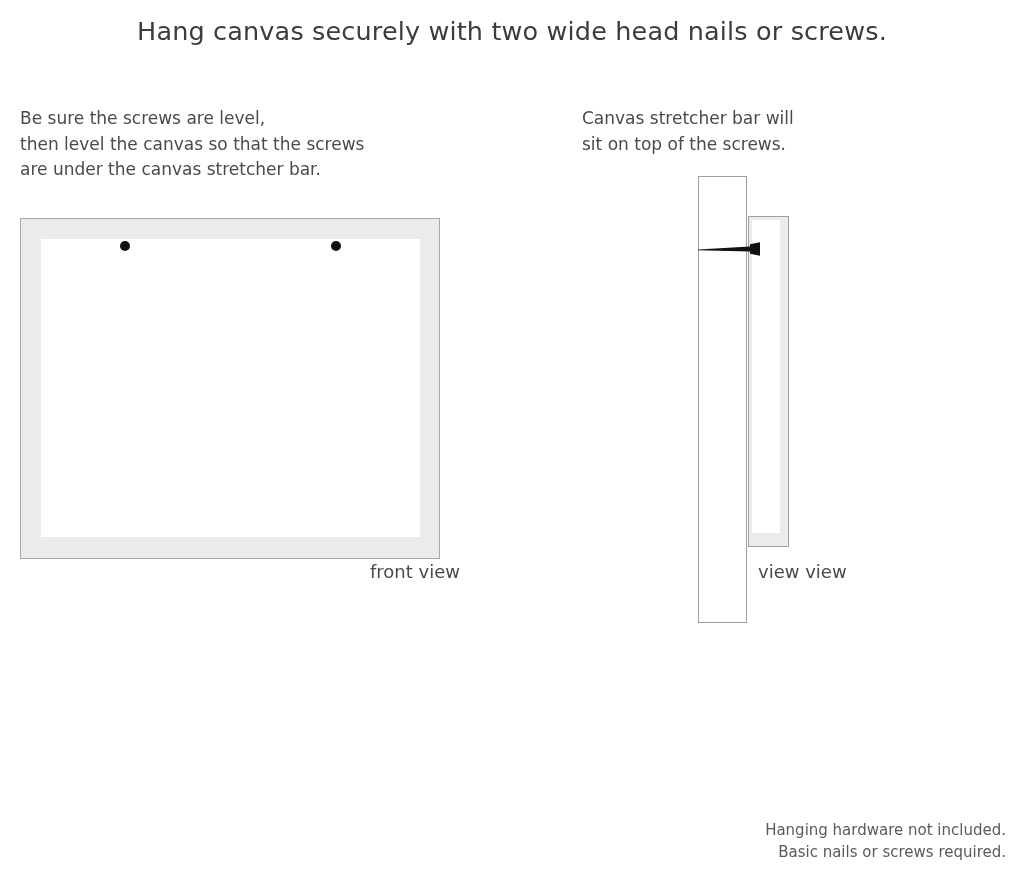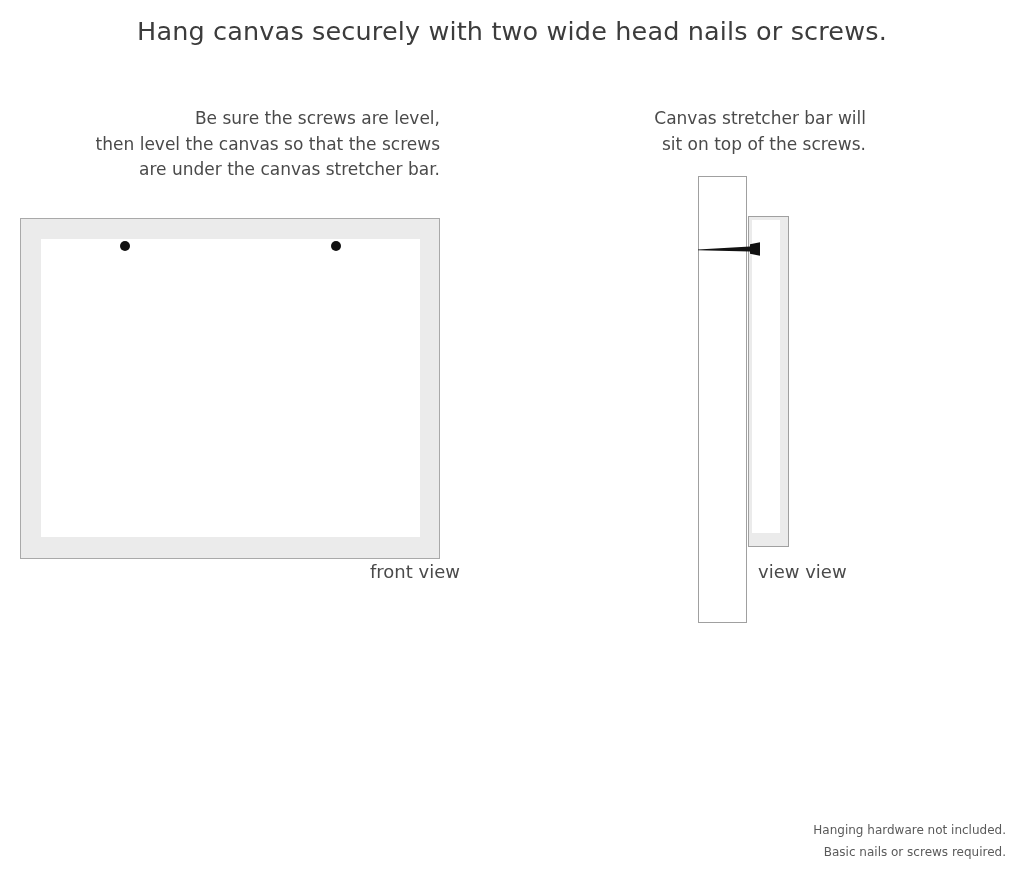--- a/index.html
+++ b/index.html
@@ -40,29 +40,29 @@
     white-space: nowrap;
   }
 
   
   .caption {
     position: absolute;
     font-size: 17px;
     font-weight: 400;
     color: #4a4a4a;
     line-height: 25.5px;
-    text-align: right;
+    text-align: left;
   }
   .caption-left {
     left: 20px;
     top: 106px;
     width: 420px;
   }
   .caption-right {
-    left: 596px;
+    left: 582px;
     top: 106px;
     width: 270px;
   }
   .caption .line { display: block; white-space: nowrap; }
 
   
   .frontview-group {
     position: absolute;
     left: 20px;
     top: 218px;
@@ -153,21 +153,21 @@
   }
   .label-front { left: 342px; top: 561px; margin-left: 28px; }
   .label-side  { left: 758px; top: 561px; }
 
   
   .footnote {
     position: absolute;
     right: 18px;
     bottom: 12px;
     text-align: right;
-    font-size: 12px;
+    font-size: 15px;
     font-weight: 400;
     color: #5a5a5a;
     line-height: 22px;
   }
   .footnote .line { display: block; white-space: nowrap; }
 </style>
 </head>
 <body>
 
 <div class="canvas-root">

